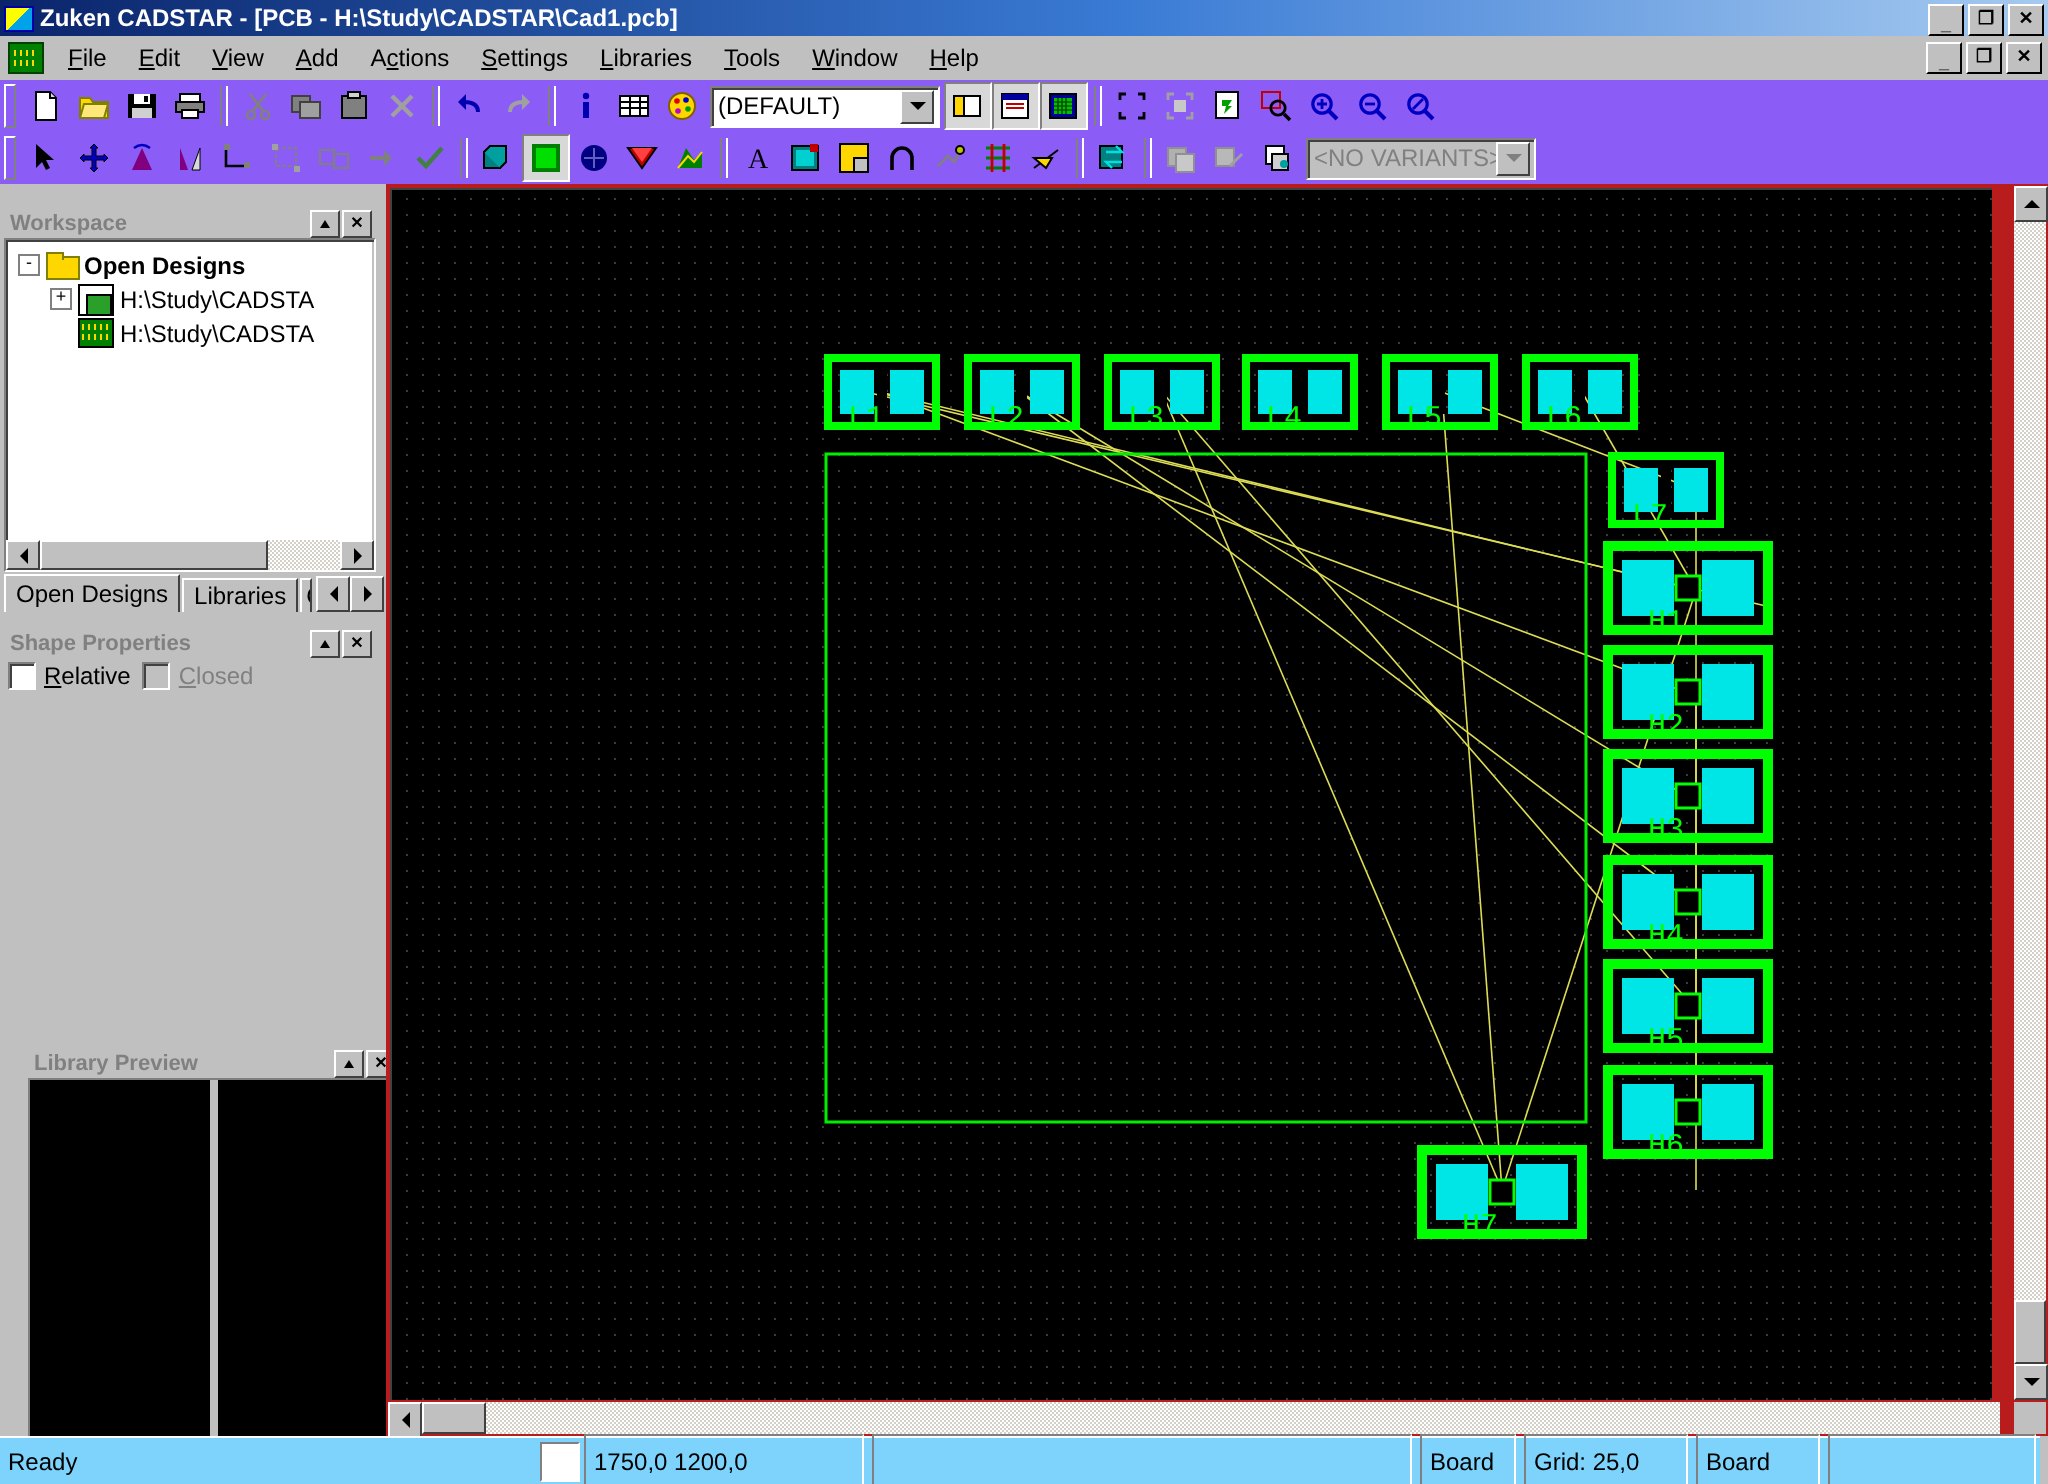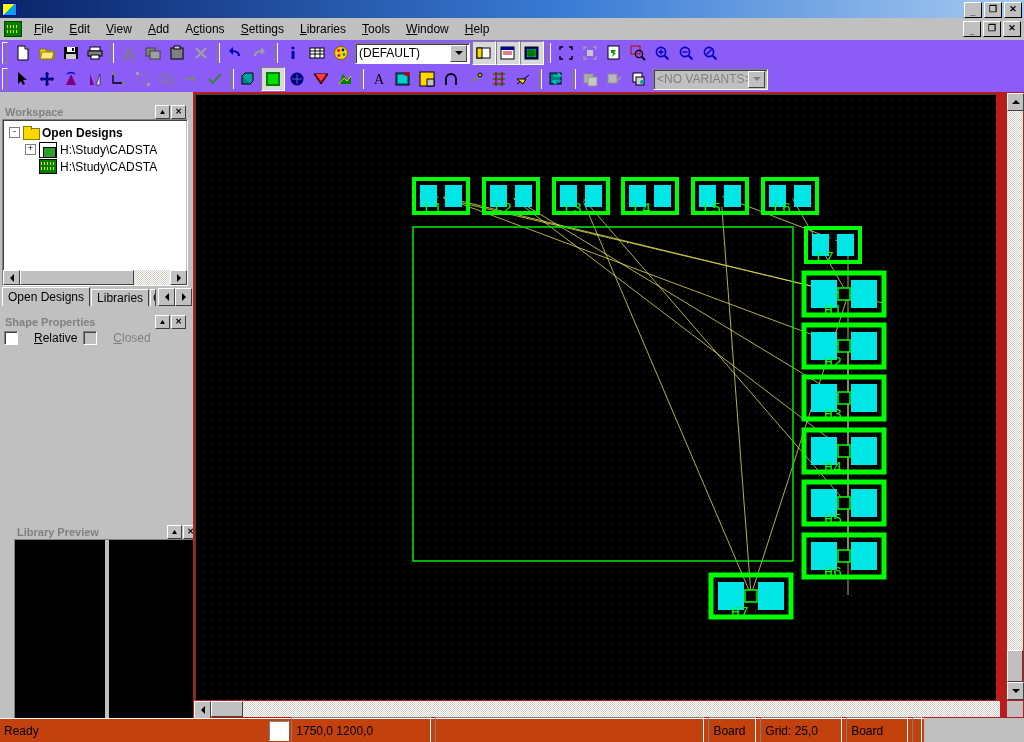--- a/index.html
+++ b/index.html
@@ -164,21 +164,21 @@
   .tab.active{height:18px;font-weight:normal;}
   .tab.clipped{overflow:hidden;}
   .tabspin{display:flex;margin-left:1px;}
   .spinb{
     width:15px;height:16px;background:#c0c0c0;
     border-top:1px solid #fff;border-left:1px solid #fff;
     border-right:1px solid #404040;border-bottom:1px solid #404040;
     display:flex;align-items:center;justify-content:center;
   }
 
-  .chkrow{display:flex;align-items:center;gap:16px;height:16px;font-size:12px;padding-left:6px;}
+  .chkrow{display:flex;align-items:center;gap:4px;height:16px;font-size:12px;padding-left:6px;}
   .chk{width:12px;height:12px;background:#fff;
     border-top:1px solid #808080;border-left:1px solid #808080;
     border-right:1px solid #fff;border-bottom:1px solid #fff;
     box-shadow:inset 1px 1px 0 #404040;flex:none;}
   .chk.dis{background:#c0c0c0;}
   .lbl-dis{color:#808080;}
   .gridhdr{display:flex;height:28px;}
   .gcell{
     display:flex;align-items:center;justify-content:center;
     background:#c0c0c0;font-weight:bold;font-size:12px;
@@ -193,40 +193,41 @@
   .canvaswrap{position:absolute;left:193px;top:92px;width:831px;height:626px;background:#b91c1c;}
   .cvs{position:absolute;left:2px;top:2px;width:800px;height:605px;background:#000;overflow:hidden;
        border-top:1px solid #404040;border-left:1px solid #404040;}
   .vsb{position:absolute;right:1px;top:1px;width:16px;height:607px;display:flex;flex-direction:column;}
   .vsb .sb-track{flex:1;}
   .hsb{position:absolute;left:1px;bottom:1px;width:806px;height:16px;display:flex;}
   .corner{position:absolute;right:1px;bottom:1px;width:16px;height:16px;background:#c0c0c0;}
 
   
   .statusbar{
-    position:absolute;left:0;top:718px;width:924px;height:24px;background:#c2410c;
+    position:absolute;left:0;top:718px;width:1020px;height:24px;background:#7dd3fc;
     display:flex;align-items:center;border-top:1px solid #fff;
   }
   .sfield{
     height:18px;margin:0 2px;display:flex;align-items:center;padding:4px 4px;font-size:12px;
     border-top:1px solid #808080;border-left:1px solid #808080;
     border-right:1px solid #fff;border-bottom:1px solid #fff;
   }
   .sflat{height:18px;display:flex;align-items:center;padding:0 4px;font-size:12px;}
 </style>
 </head>
 <body>
 
 <div id="app">
 
   <div class="titlebar">
     <div class="title-icon">
       <div class="t1"></div>
         <div class="t2"></div>
     </div>
+    <div class="title-text">Zuken CADSTAR - [PCB - H:\Study\CADSTAR\Cad1.pcb]</div>
     <div class="title-btns">
       <div class="tbtn minb">
           <span>_</span>
         </div>
       <div class="tbtn">
           <span>❐</span>
         </div>
       <div class="tbtn">
           <span>✕</span>
         </div>

